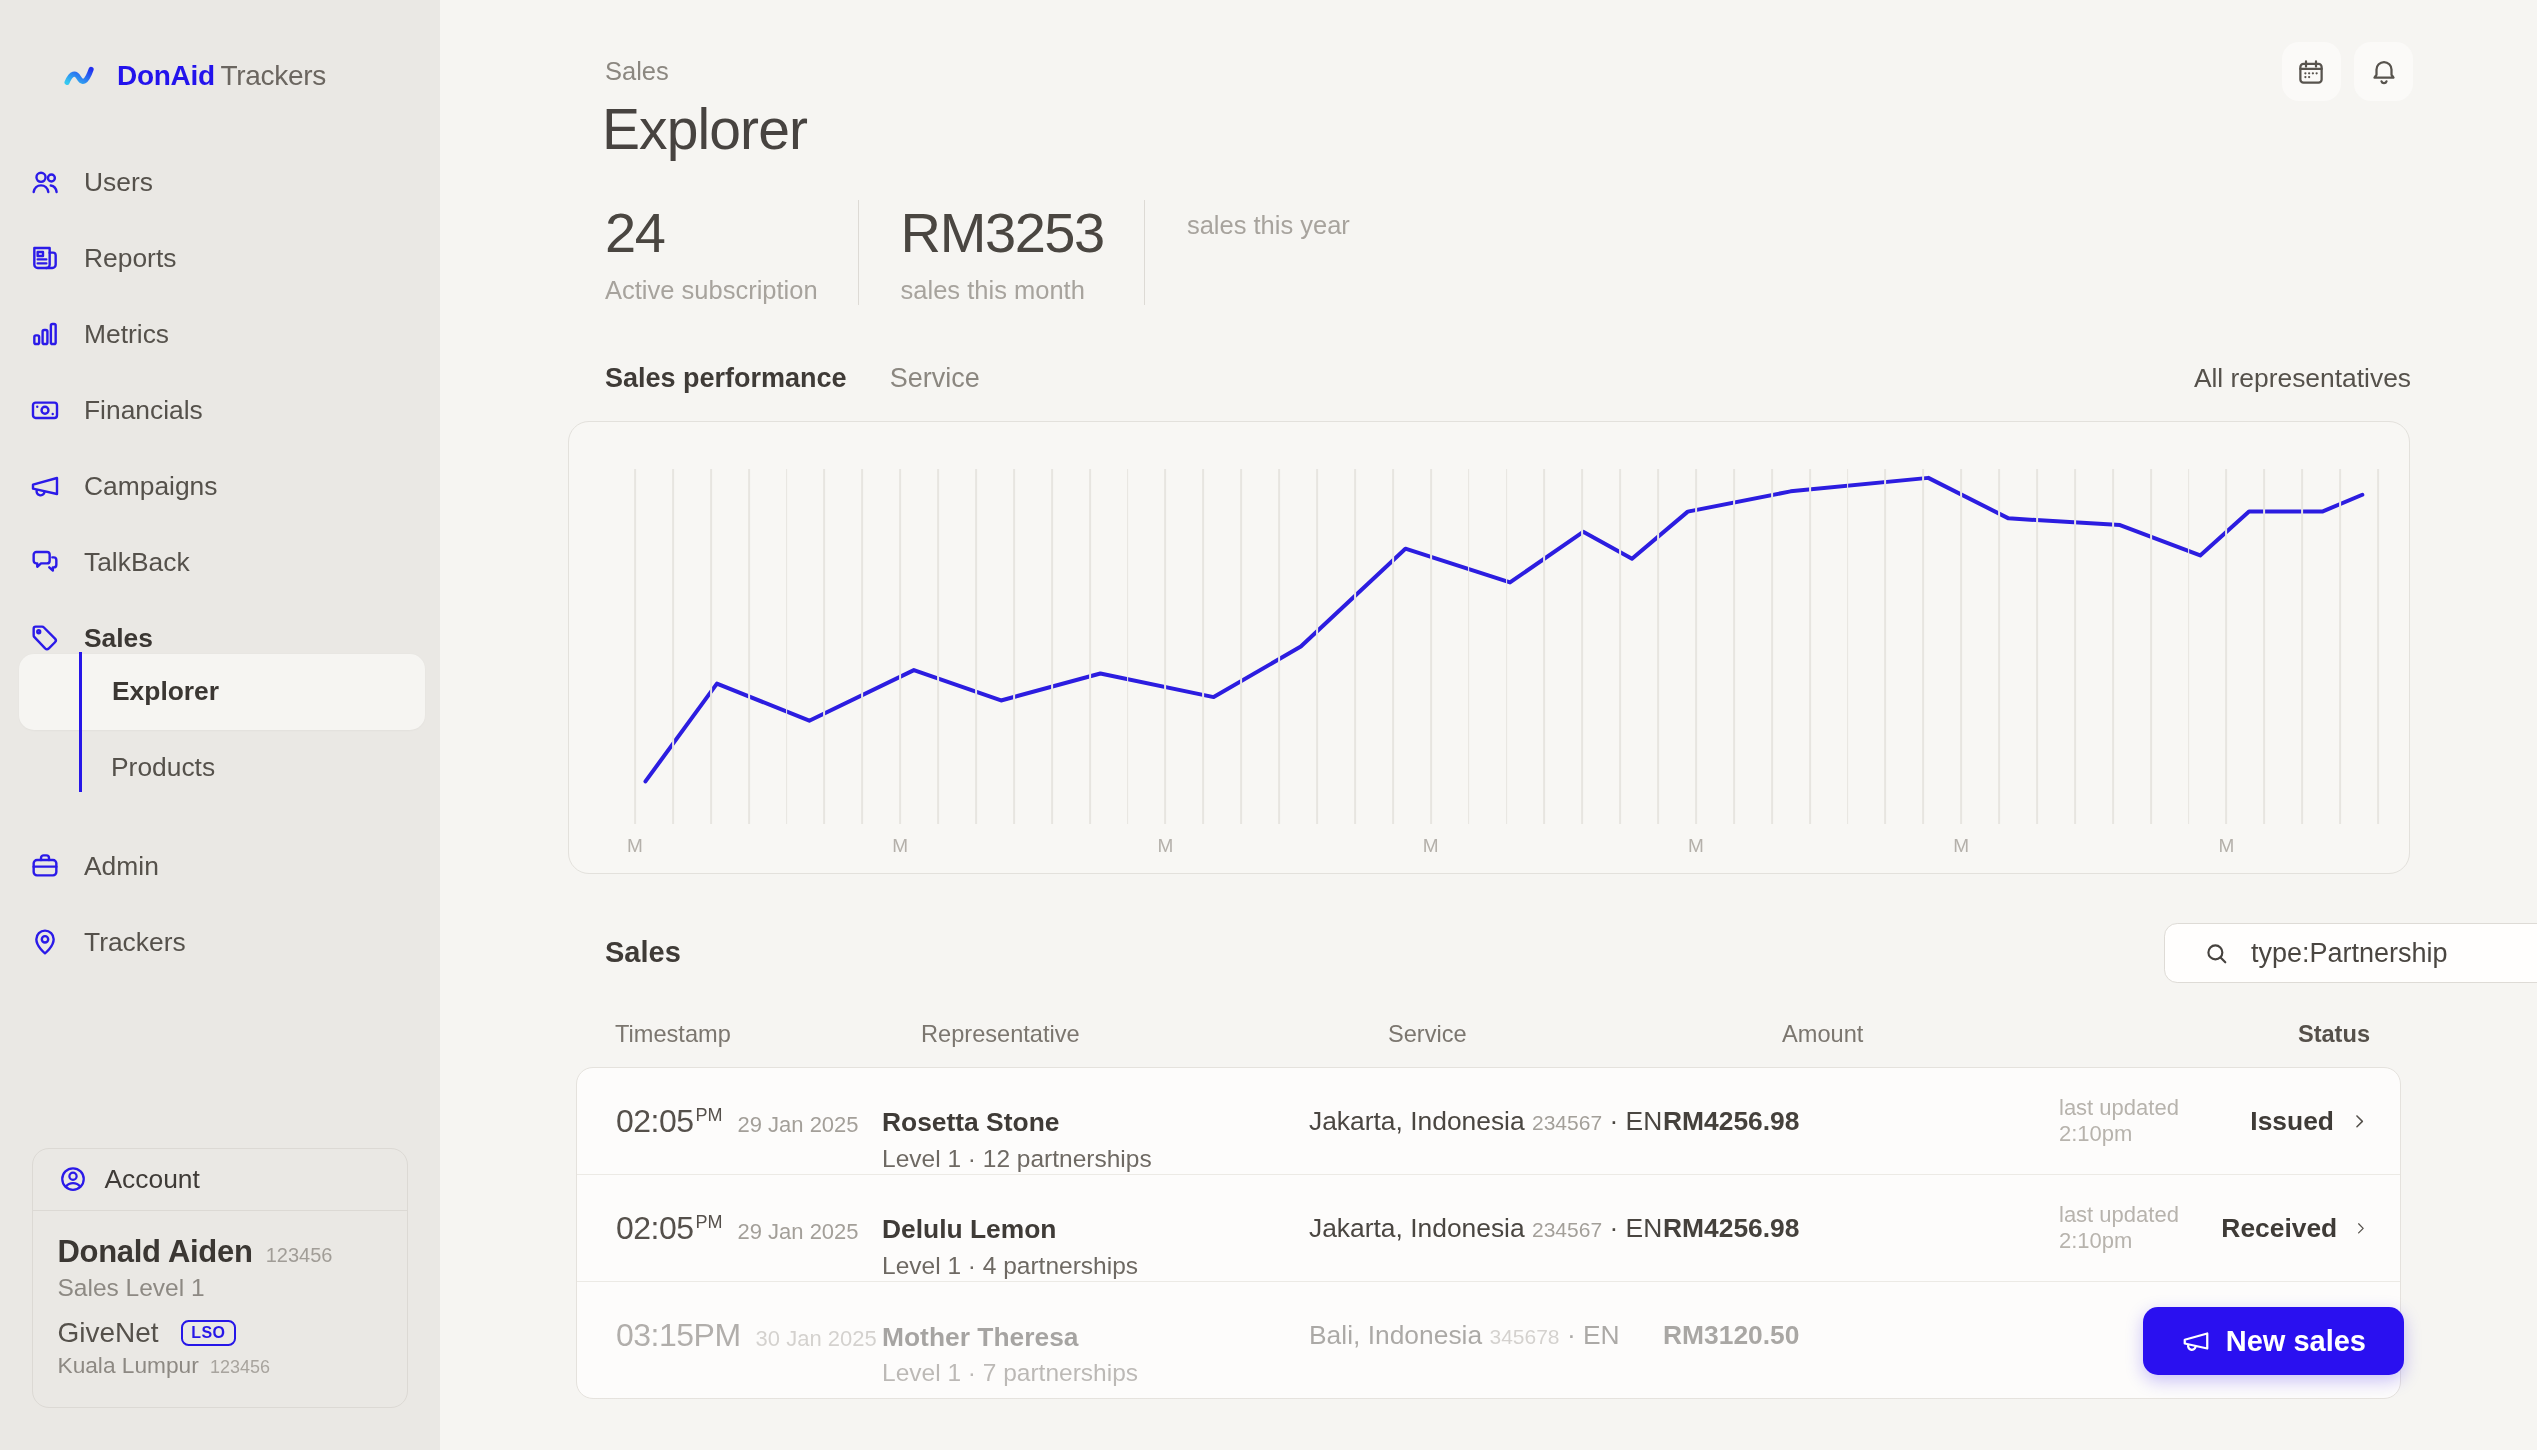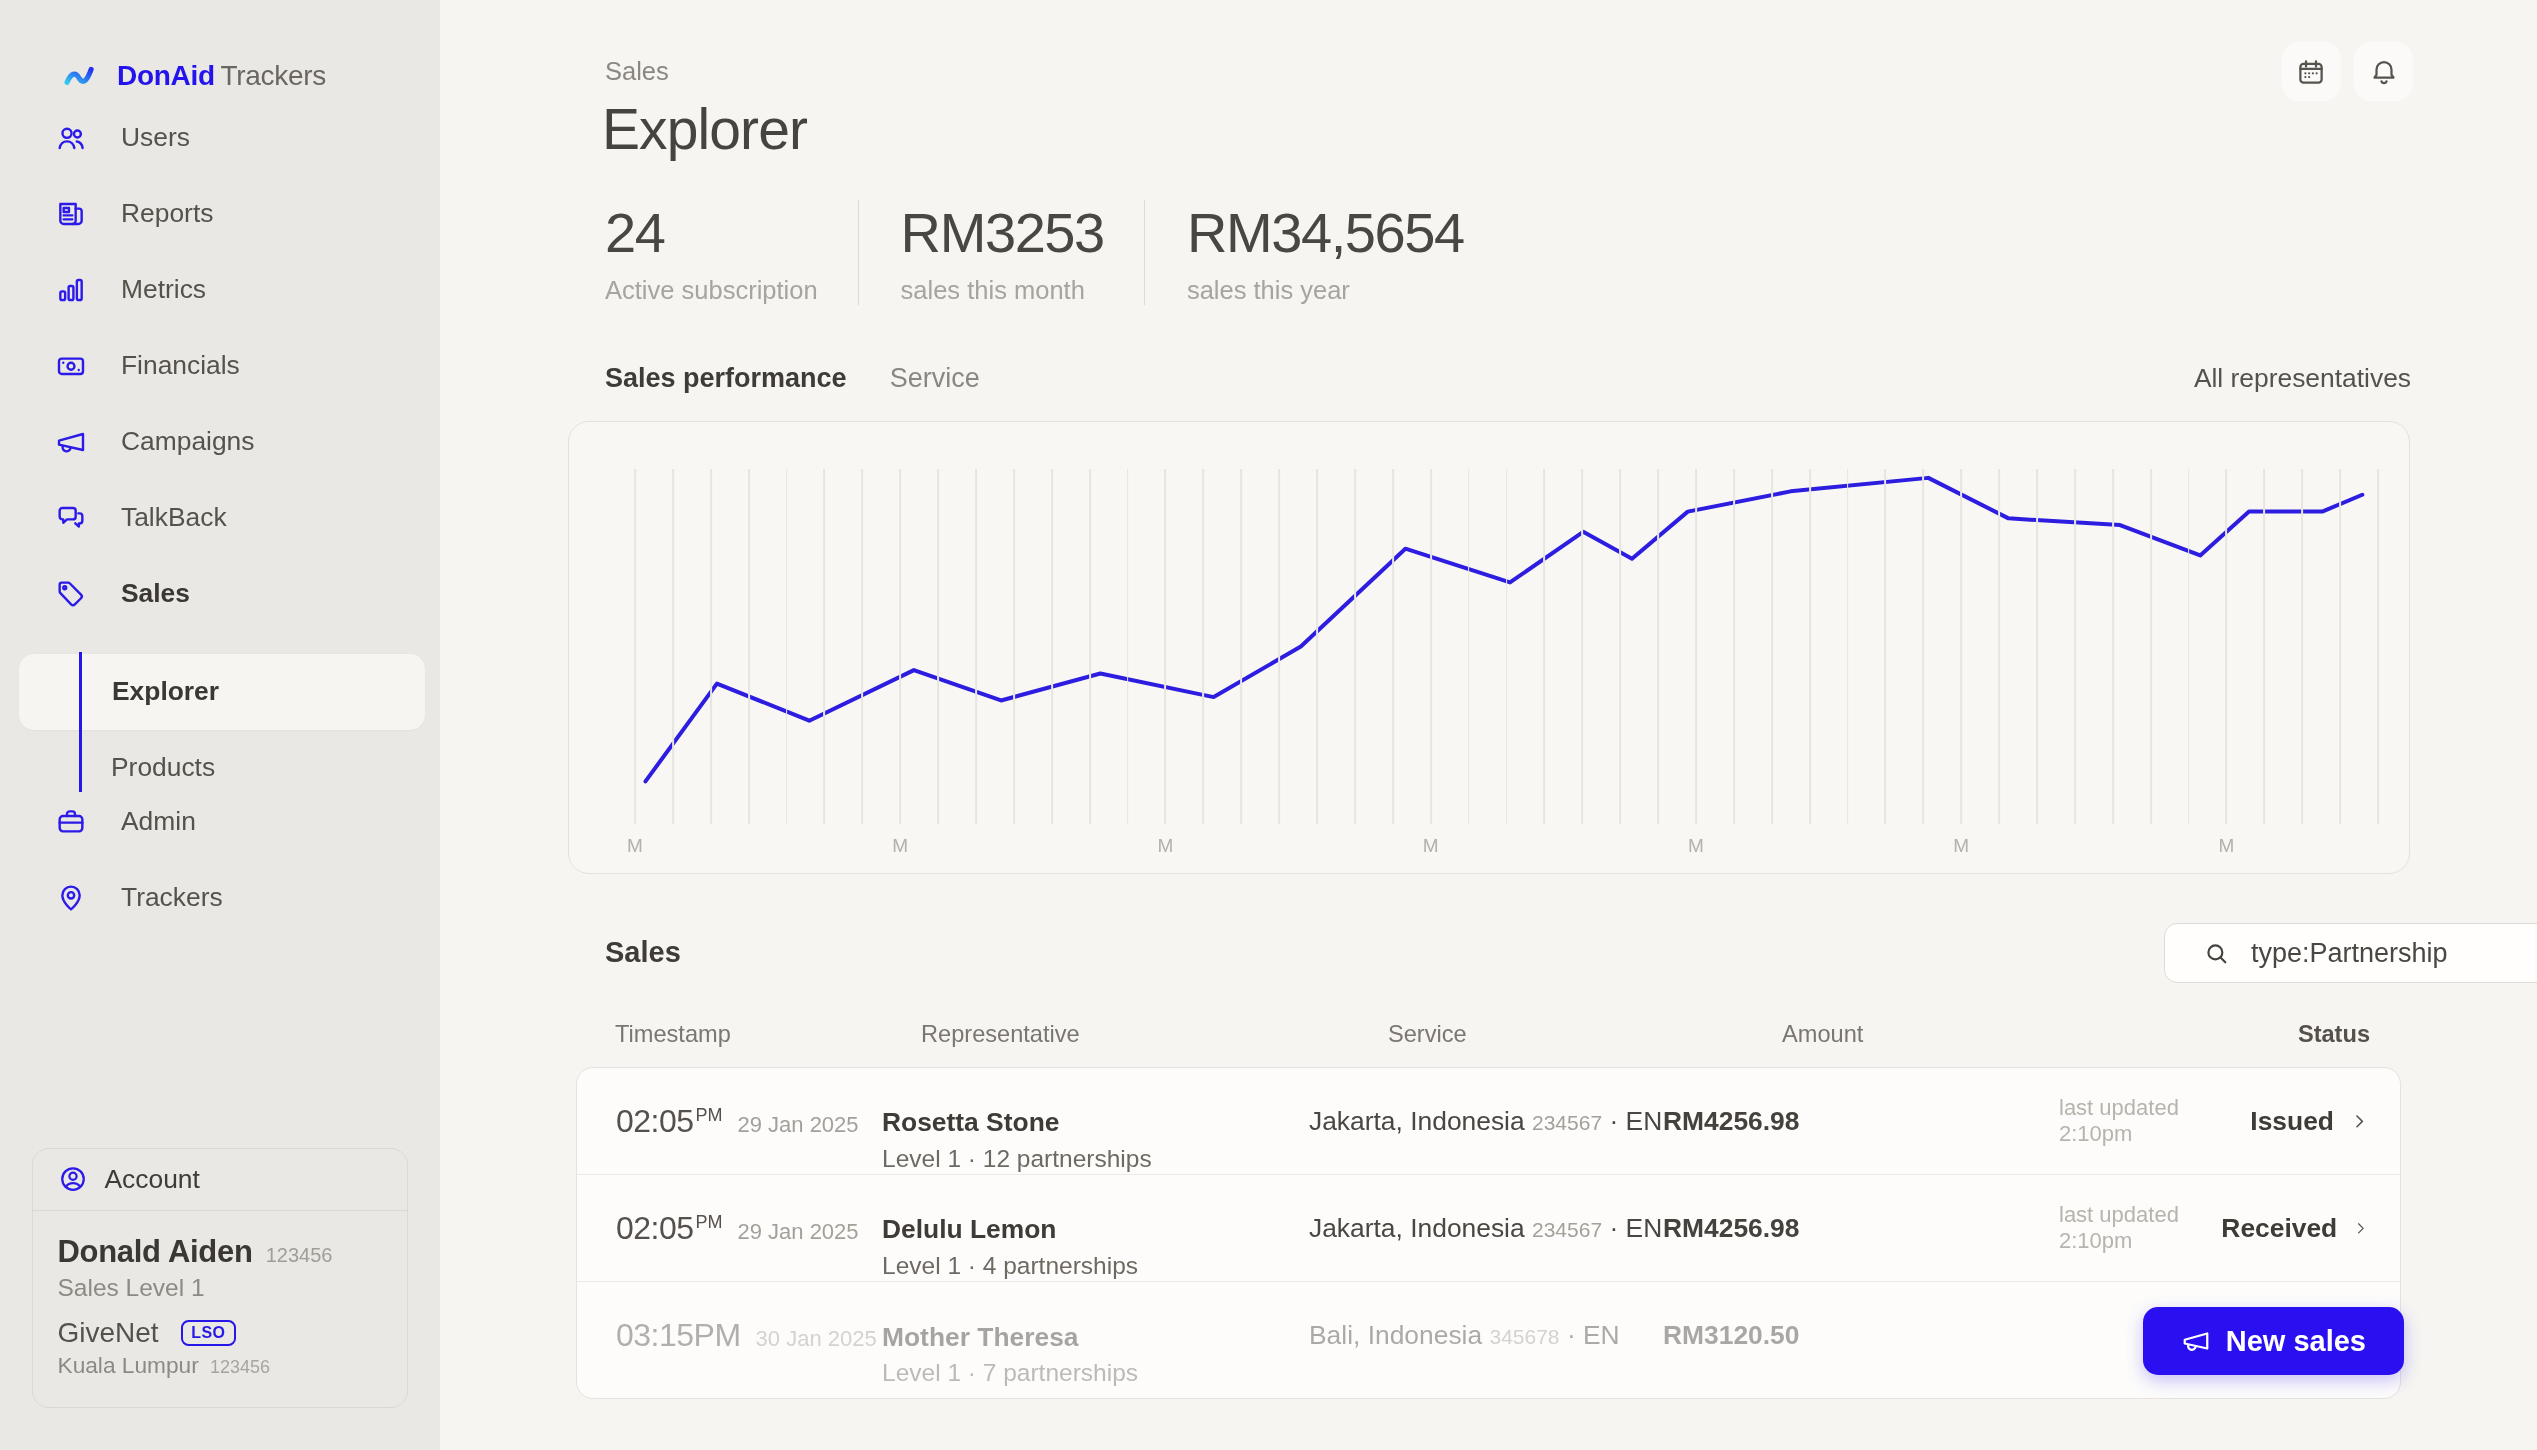--- a/index.html
+++ b/index.html
@@ -15,22 +15,22 @@
   .sidebar {
     width:440px; height:100%; background:#eae8e4; position:relative;
     flex:none; padding:55px 0 0 0;
   }
   .logo { display:flex; align-items:center; gap:15px; padding-left:59px; height:42px; }
   .logo svg { width:43px; height:34px; }
   .logo-text { font-size:28px; color:#6b6660; letter-spacing:-0.3px; white-space:nowrap; }
   .logo-text b { color:#2313ec; font-weight:800; margin-right:5.7px; }
   .nav { margin-top:24.5px; }
   .side-item {
-    display:flex; align-items:flex-start; gap:34px; height:76px;
-    padding-left:55px; cursor:pointer; position:relative;
+    display:flex; align-items:flex-end; gap:23px; height:76px;
+    padding-left:29px; cursor:pointer; position:relative;
   }
   .side-item svg { width:32px; height:32px; color:#2b1ae8; flex:none; }
   .side-item .lbl { font-size:26.4px; color:#55514b; }
   .side-item.active .lbl { color:#3b3733; font-weight:700; }
   .sub-wrap { position:relative; }
   .sub-line { position:absolute; left:79px; top:-1.9px; bottom:13.2px; width:2.8px; background:#2616e8; z-index:3; }
   .sub-item {
     height:76px; display:flex; align-items:center; padding-left:111px;
     font-size:26.4px; color:#55514b; cursor:pointer; position:relative;
   }
@@ -283,21 +283,20 @@
     <div class="stats" id="stats-row">
         <div class="stat">
           <div class="stat-value">24</div>
                  <div class="stat-label">Active subscription</div>
         </div>
         <div class="stat">
           <div class="stat-value">RM3253</div>
                  <div class="stat-label">sales this month</div>
         </div>
         <div class="stat">
-          <div class="stat-value">RM34,5654</div>
                  <div class="stat-label">sales this year</div>
         </div>
       </div>
 
     <div class="tabs-row">
       <span class="tab active">Sales performance</span>
       <span class="tab">Service</span>
       <span class="rep-select">All representatives</span>
     </div>
 

